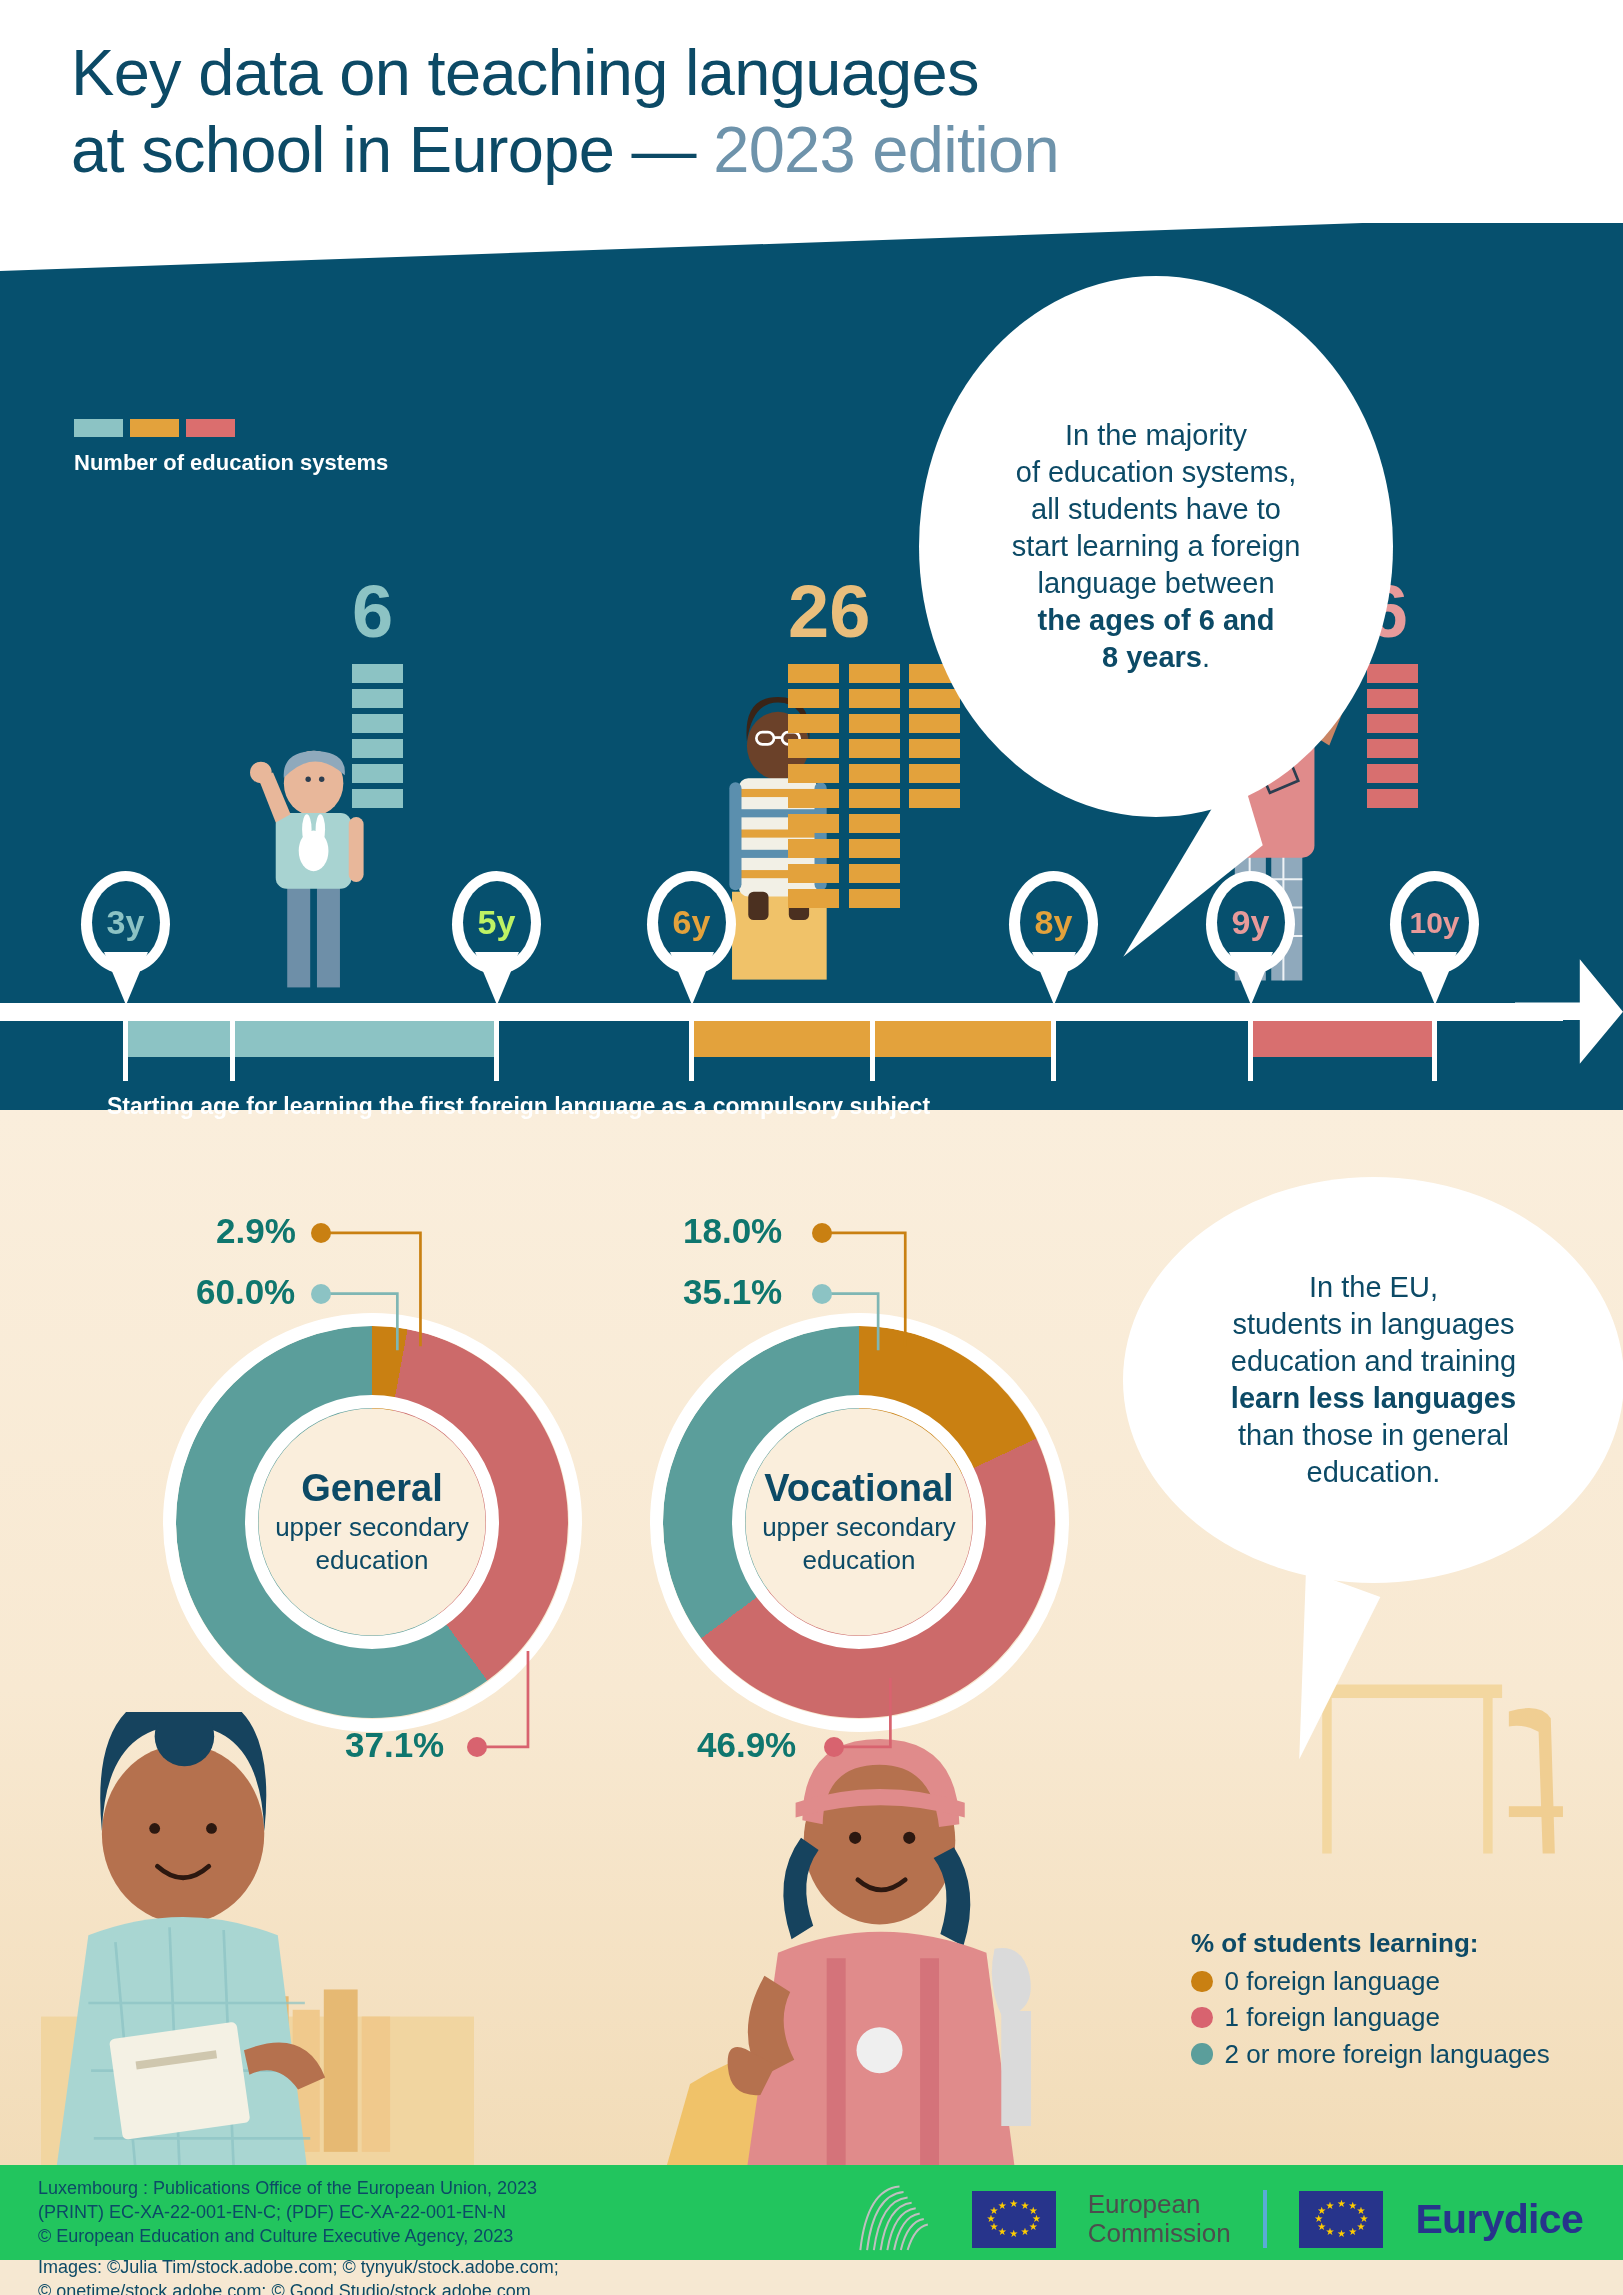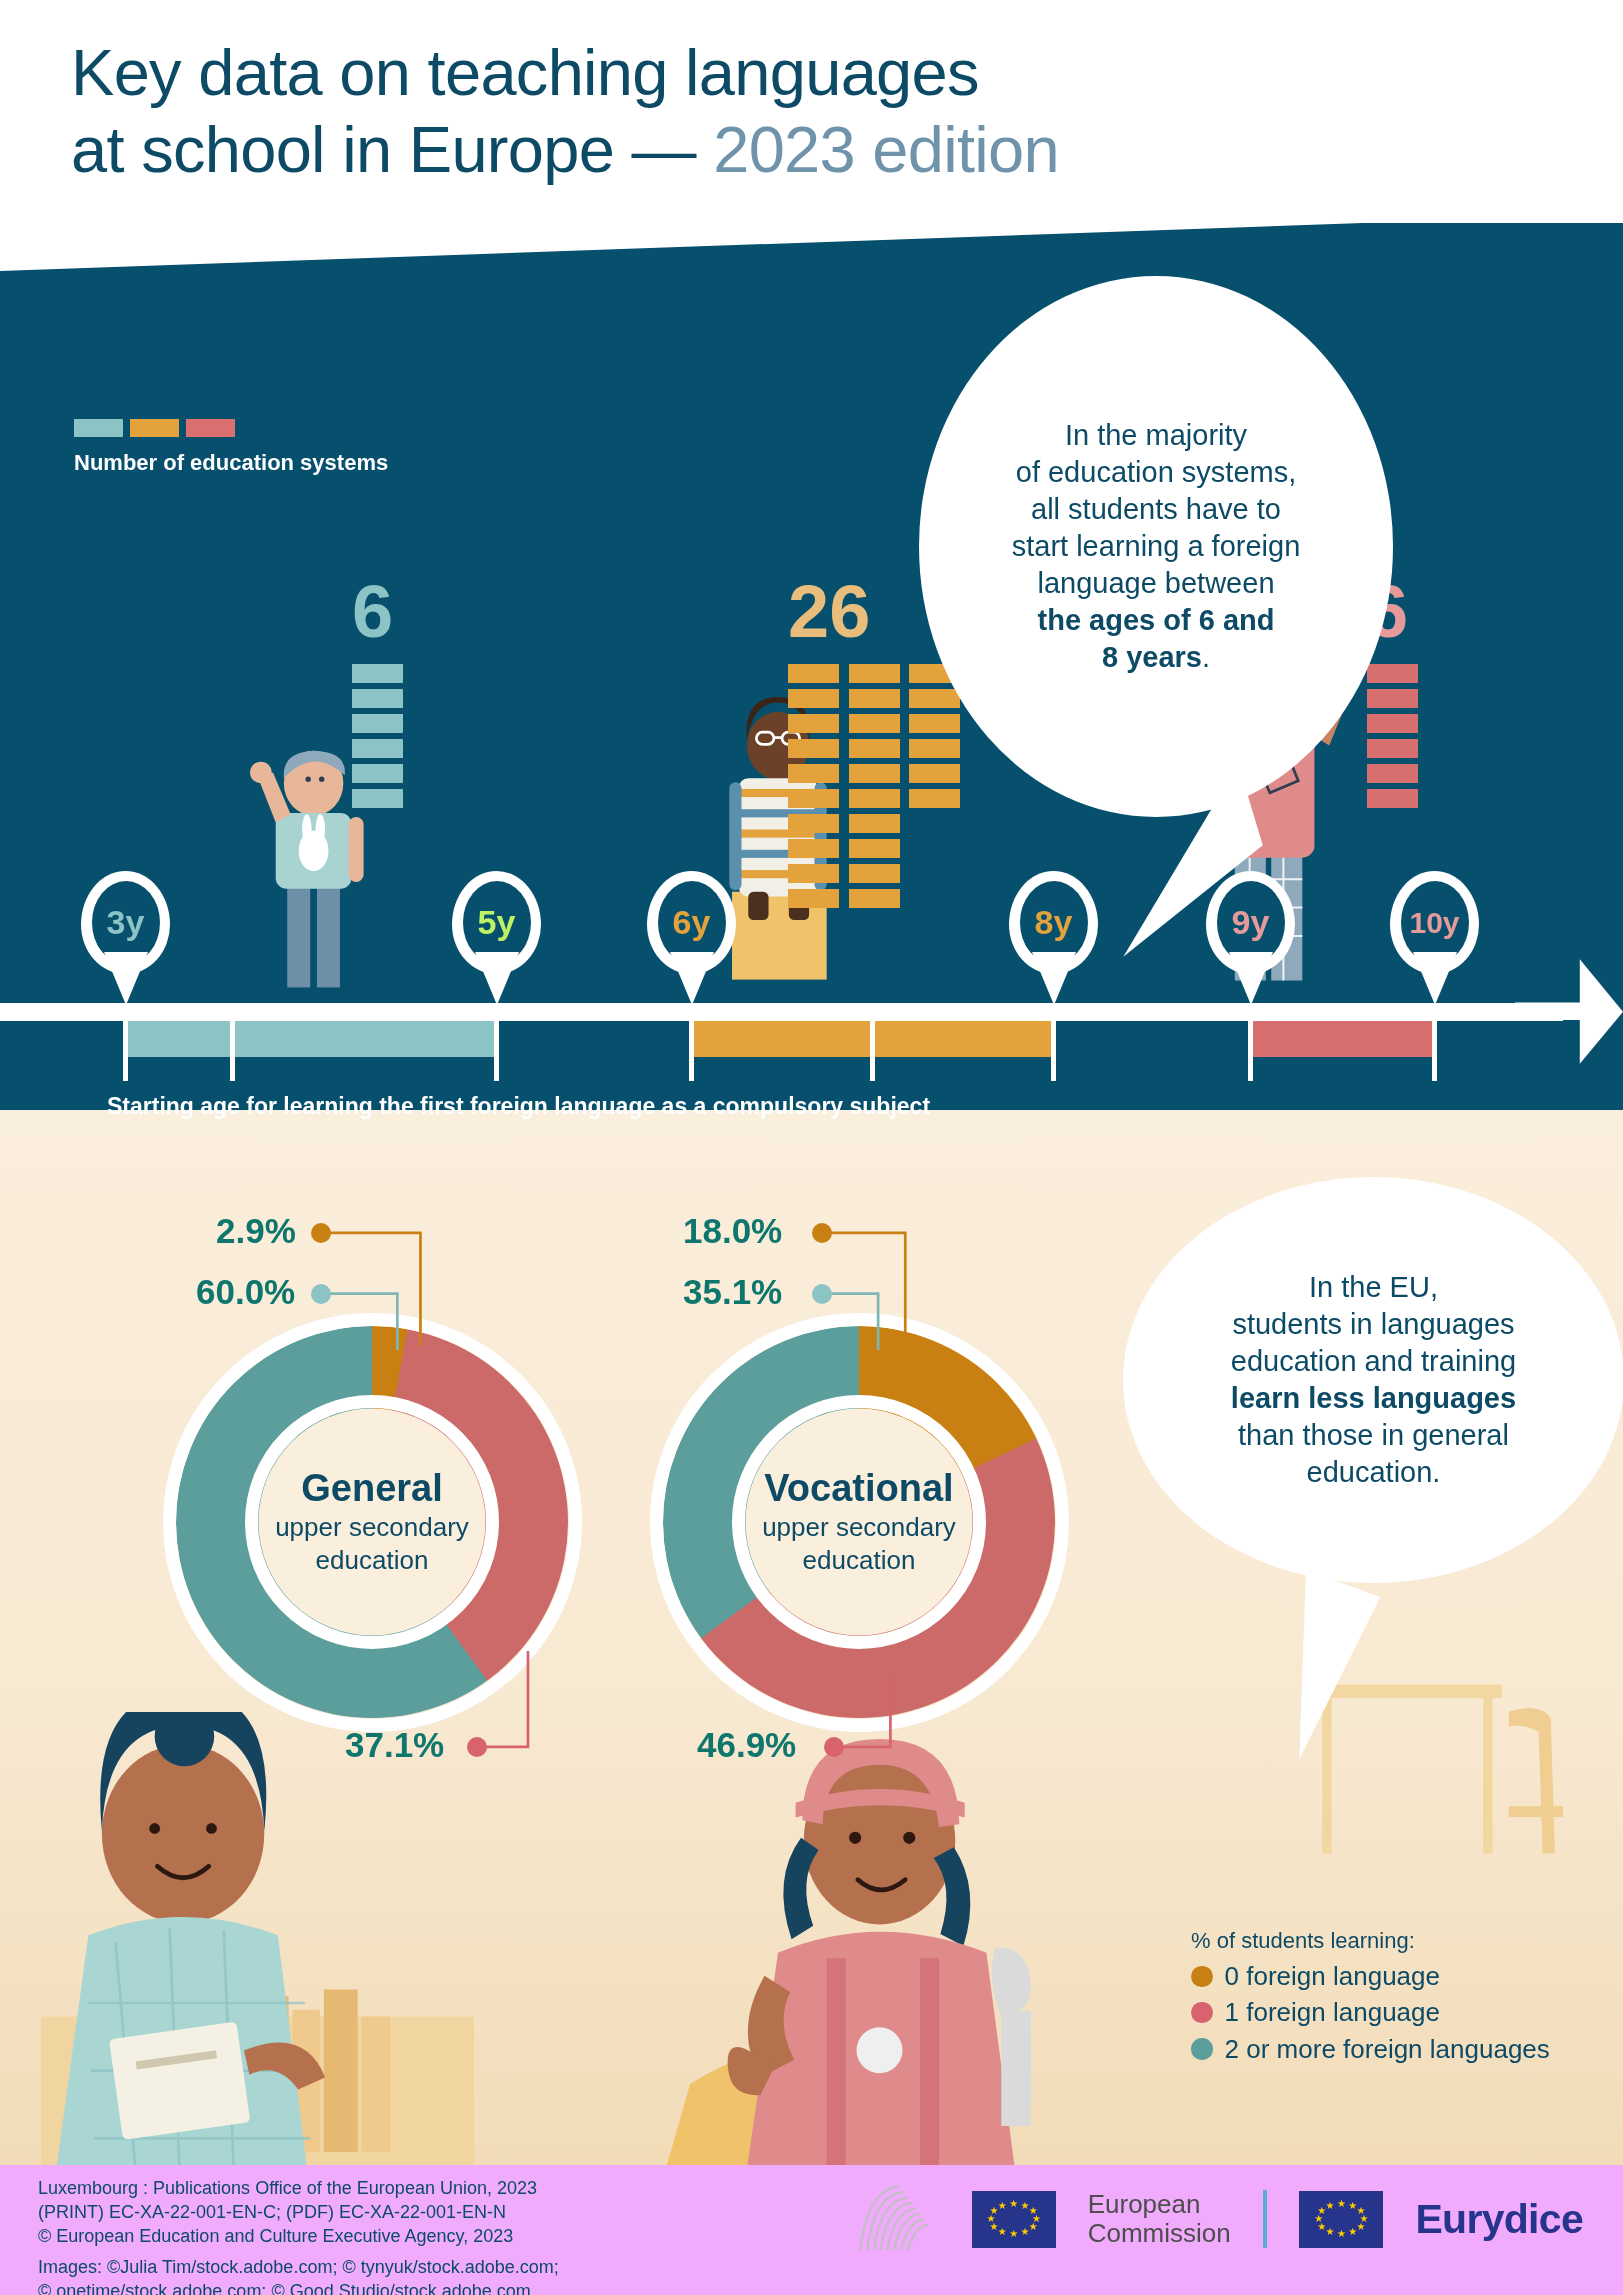--- a/index.html
+++ b/index.html
@@ -137,29 +137,29 @@
 
   .pct-label {
     position: absolute; font-size: 35px; font-weight: 700; color: #0f766e;
     white-space: nowrap; z-index: 7; text-align: right;
   }
   .dot { position: absolute; width: 20px; height: 20px; border-radius: 50%; z-index: 7; }
   .leader { position: absolute; z-index: 6; }
 
   
   #bottom-legend { position: absolute; left: 1191px; top: 1928px; z-index: 9; }
-  #bottom-legend .head2 { font-size: 22px; font-weight: 400; color: #0C4A66; margin-bottom: 6.8px; }
+  #bottom-legend .head2 { font-size: 26px; font-weight: 700; color: #0C4A66; margin-bottom: 6.8px; }
   #bottom-legend .row { display: flex; align-items: center; gap: 12px; margin-top: 5.4px; }
   #bottom-legend .cdot { width: 21.6px; height: 21.6px; border-radius: 50%; flex: none; }
   #bottom-legend .ctxt { font-size: 26px; color: #0C4A66; white-space: nowrap; }
 
   
   #footer {
-    position: absolute; left: 0; top: 2165px; width: 1624px; height: 131px;
-    background: #f0abfc; z-index: 10; text-decoration: underline;
+    position: absolute; left: 0; top: 2165px; width: 1624px; height: 95px;
+    background: #22c55e; z-index: 10; text-decoration: underline;
   }
   #footer-text {
     position: absolute; left: 38px; top: 12px;
     font-size: 18px; color: #0C4A66; line-height: 1.33;
   }
   #footer-text .grp2 { margin-top: 6.8px; }
   #logos { position: absolute; right: 41px; top: 20px; display: flex; align-items: center; gap: 32px; }
   .eu-flag {
     width: 84px; height: 57px; background: #27348B; position: relative; flex: none;
   }

